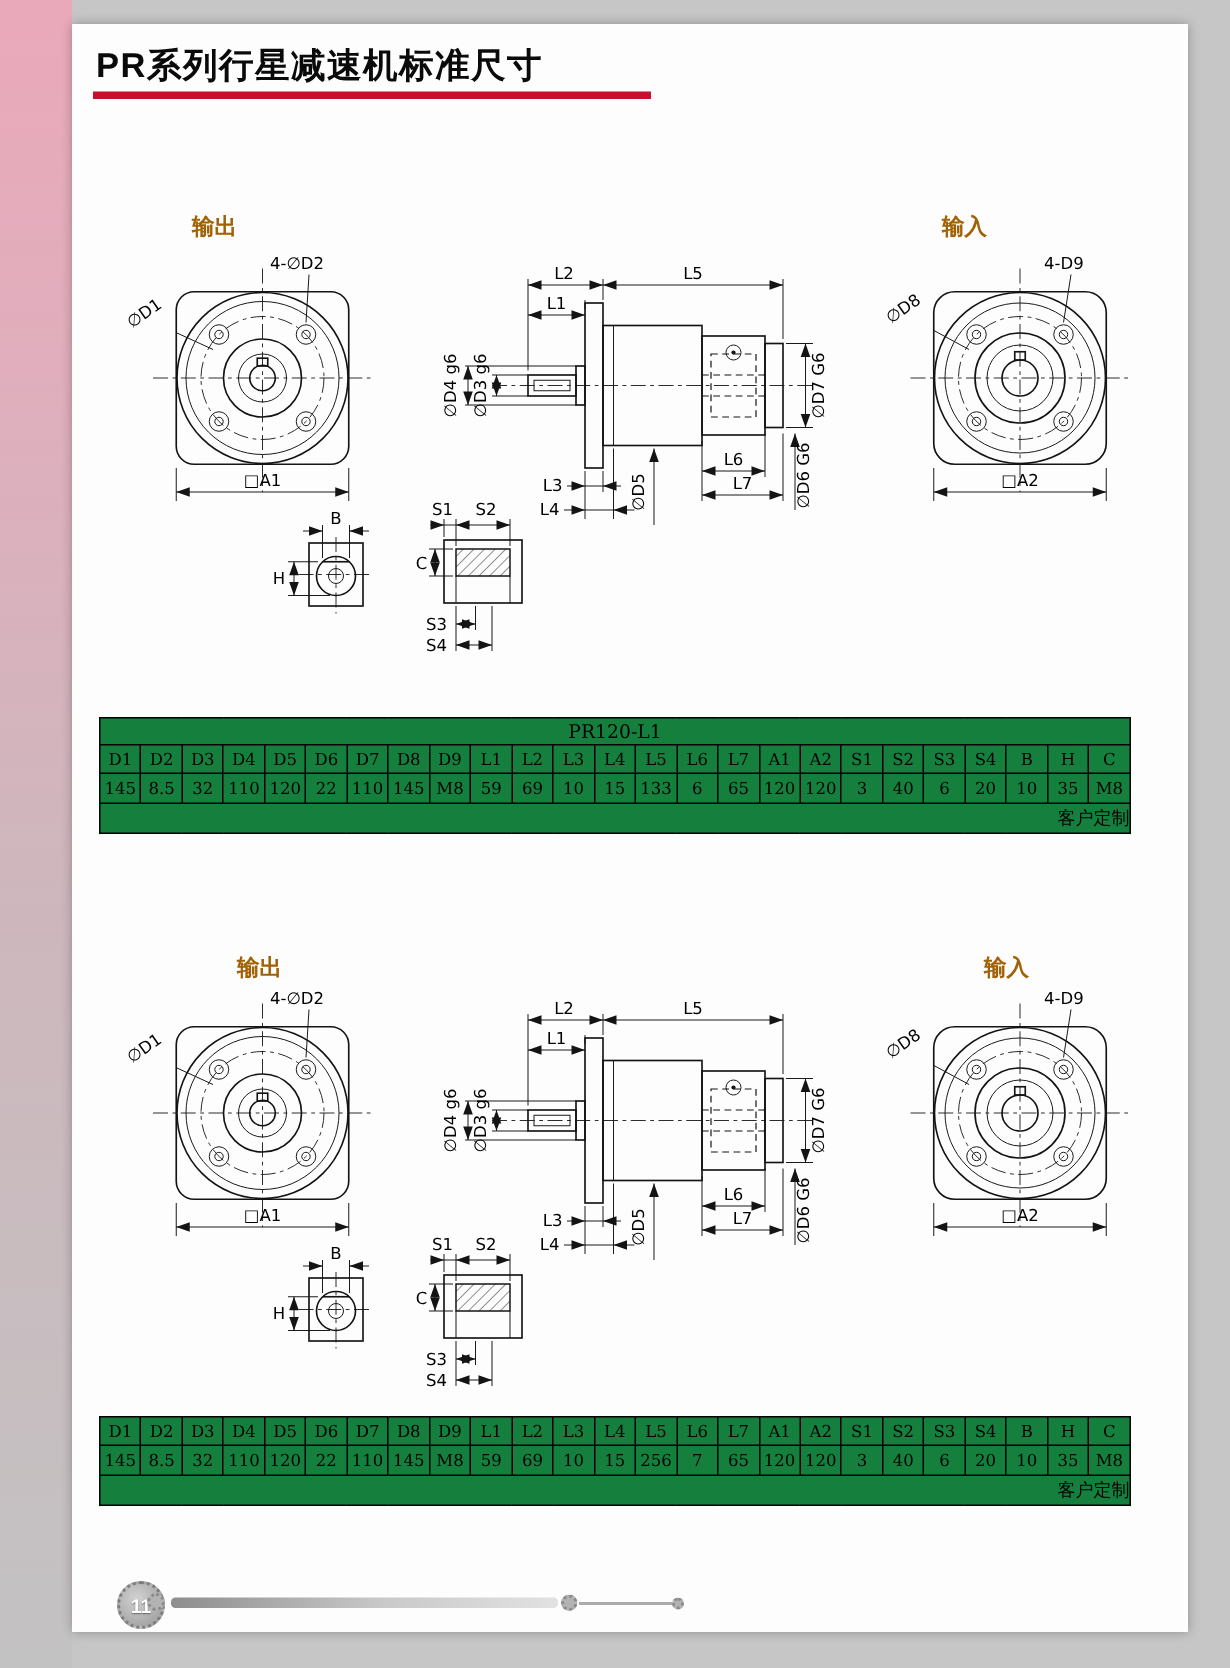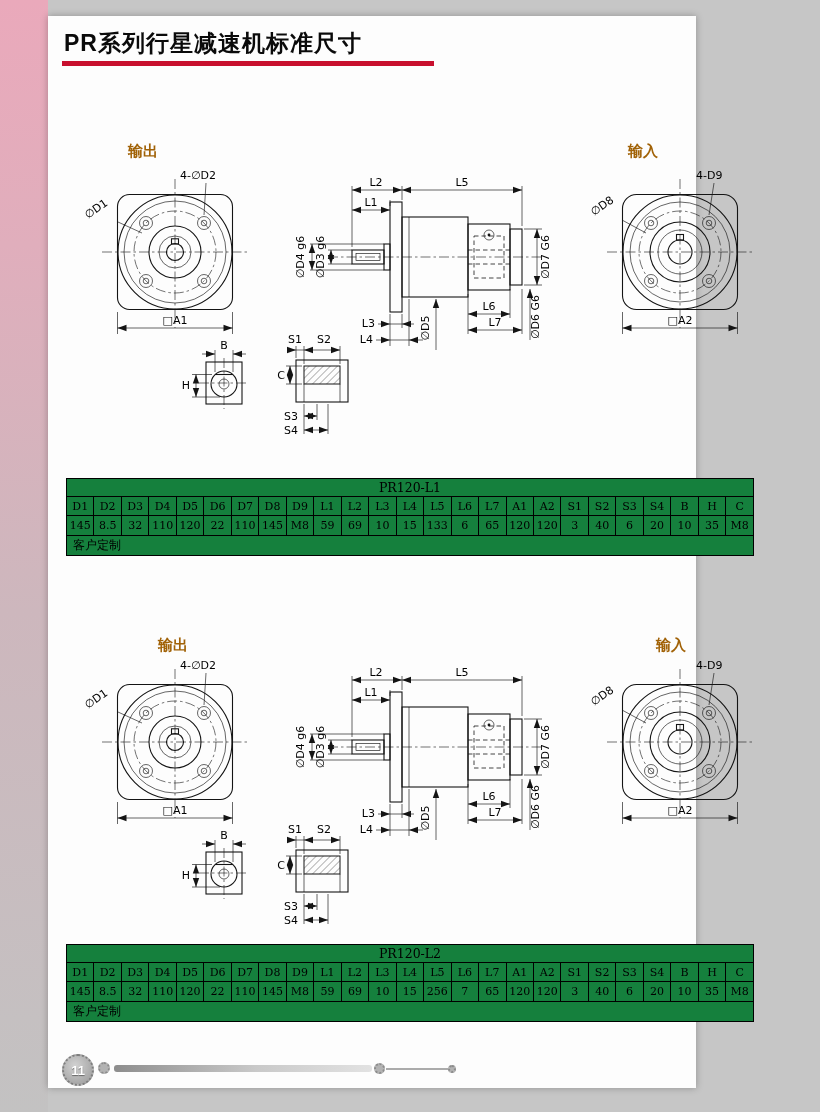--- a/index.html
+++ b/index.html
@@ -1,36 +1,36 @@
 <!DOCTYPE html>
 <html><head>
 <meta charset="utf-8">
 <style>
   *{margin:0;padding:0;box-sizing:border-box}
   html,body{width:820px;height:1112px}
   body{position:relative;background:#c6c6c6;font-family:"Liberation Sans",sans-serif;overflow:hidden}
   .left-strip{position:absolute;left:0;top:0;width:48px;height:1112px;
     background:linear-gradient(180deg,#eaa9bb 0%,#e0aebc 22%,#cdb7bd 55%,#c3c2c2 100%)}
-  .sheet{position:absolute;left:48px;top:16px;width:648px;height:1072px;background:#fdfdfd;
+  .sheet{position:absolute;left:48px;top:16px;width:744px;height:1072px;background:#fdfdfd;
     box-shadow:0 0 7px rgba(0,0,0,.28)}
   .title{position:absolute;left:16px;top:12px;font-size:23px;font-weight:bold;color:#0a0a0a;letter-spacing:1px}
   .red-rule{position:absolute;left:14px;top:45px;width:372px;height:5px;background:#c8102e}
   .sec-lbl{position:absolute;font-size:15px;font-weight:bold;color:#a16207}
   .out1{left:80px;top:126px}.in1{left:580px;top:126px}
   .out2{left:110px;top:620px}.in2{left:608px;top:620px}
   .drawing-slot{position:absolute;width:700px;height:290px}
   .slot1{left:12px;top:146px}.slot2{left:12px;top:636px}
   .dim-table{position:absolute;border-collapse:collapse;table-layout:fixed;width:688px;
     font-family:"DejaVu Serif",serif;color:#000;background:#15803d}
   .t1{left:18px;top:462px}.t2{left:18px;top:928px}
   .dim-table td{border:1px solid #000;text-align:center;font-size:11px;height:19px;padding:1px 0;overflow:hidden;white-space:nowrap}
   .dim-table td.tt{font-size:12.5px;height:18px}
-  .dim-table td.note{text-align:left;padding-left:6px;font-size:12px;height:18px}
+  .dim-table td.note{text-align:right;padding-left:6px;font-size:12px;height:18px}
   .val-row td{height:20px}
-  .gear{position:absolute;left:14px;top:1038px;width:32px;height:32px;border-radius:50%;
+  .gear{position:absolute;left:30px;top:1038px;width:32px;height:32px;border-radius:50%;
     background:radial-gradient(circle at 40% 35%,#d2d2d2,#989898);border:2px dotted #7d7d7d;
     display:flex;align-items:center;justify-content:center;font-size:13px;font-weight:bold;color:#fff;text-shadow:0 1px 1px #666}
   .deco-gear{position:absolute;border-radius:50%;background:#b3b3b3;border:2px dotted #8b8b8b}
   .g1{left:50px;top:1046px;width:12px;height:12px}
   .g2{left:326px;top:1047px;width:11px;height:11px}
   .g3{left:400px;top:1049px;width:8px;height:8px}
   .deco-bar{position:absolute;left:66px;top:1049px;width:258px;height:7px;border-radius:3px;
     background:linear-gradient(90deg,#8d8d8d,#c9c9c9 55%,#e2e2e2)}
   .deco-line{position:absolute;left:338px;top:1052px;width:62px;height:2px;background:#ababab}
   
@@ -493,23 +493,20 @@
       <line class="tl" x1="268" y1="242" x2="268" y2="272"></line>
       <line class="dim" x1="244" y1="254" x2="257" y2="254" marker-start="url(#as)" marker-end="url(#ae)"></line>
       <text x="238" y="258" text-anchor="end">S3</text>
       <line class="dim" x1="244" y1="268" x2="268" y2="268" marker-start="url(#as)" marker-end="url(#ae)"></line>
       <text x="238" y="272" text-anchor="end">S4</text>
     </g>
   </svg>
 </div>
     <table class="dim-table t2">
       <tbody>
-        <tr>
-          <td class="tt" colspan="25">PR120-L2</td>
-        </tr>
         <tr class="th-row">
             <td>D1</td>
             <td>D2</td>
             <td>D3</td>
             <td>D4</td>
             <td>D5</td>
             <td>D6</td>
             <td>D7</td>
             <td>D8</td>
             <td>D9</td>

